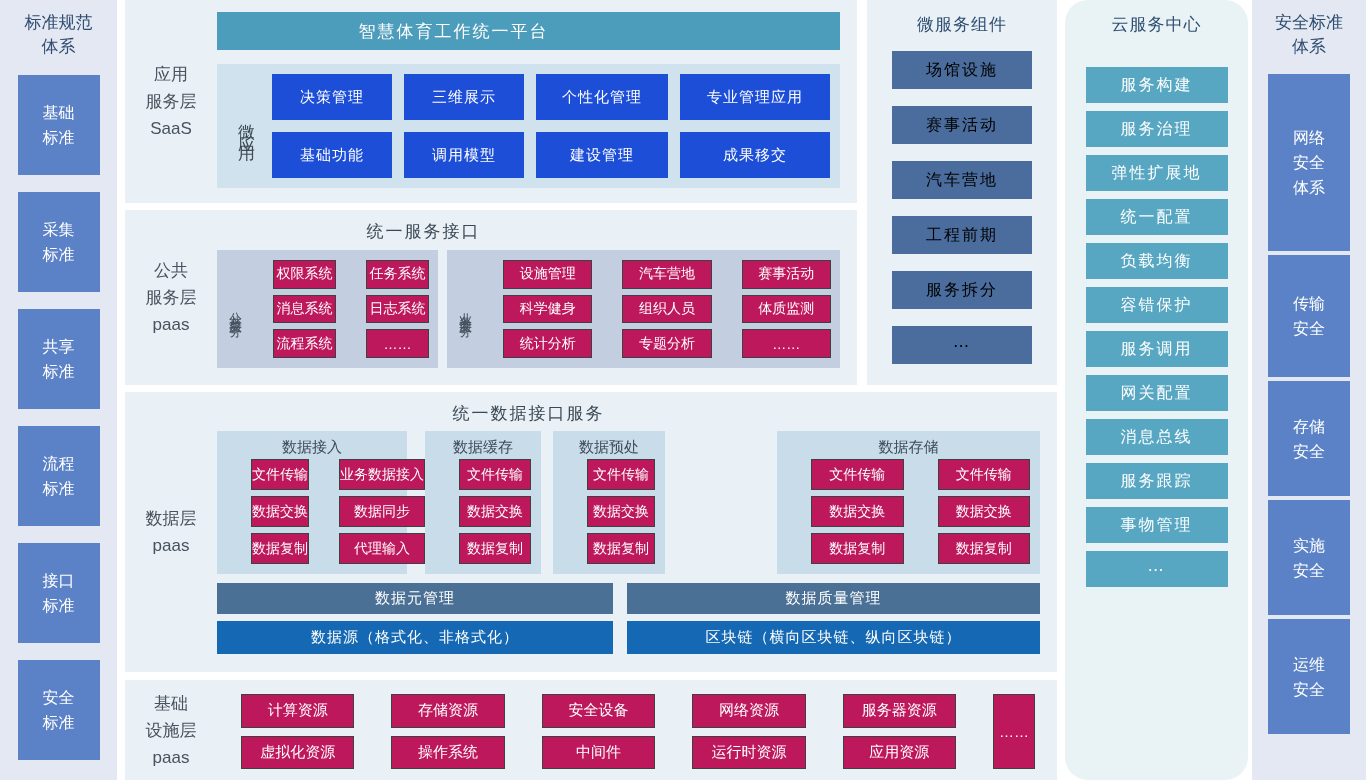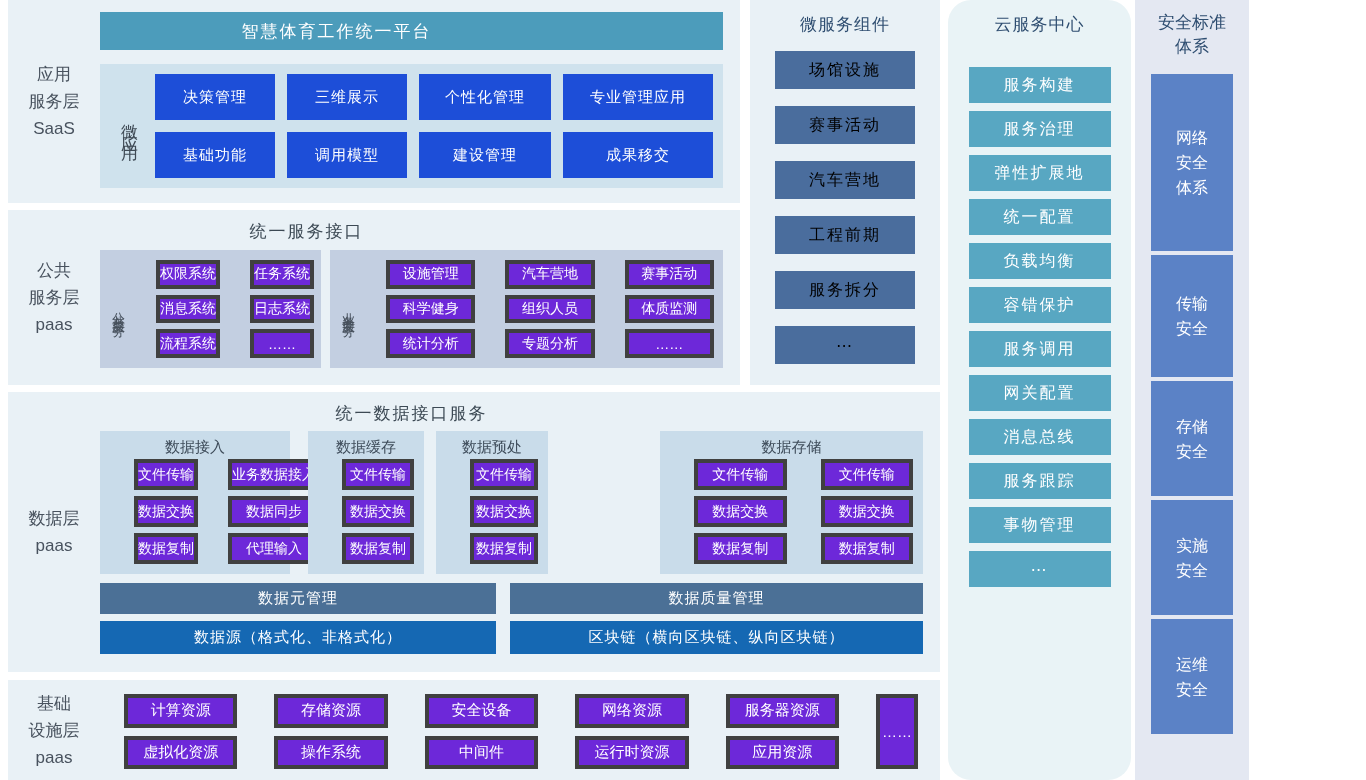--- a/index.html
+++ b/index.html
@@ -44,21 +44,21 @@
   .sec-title { text-align:center; font-size:17px; letter-spacing:2px; color:#3c4954; height:28px; line-height:28px; }
   .public-content .sec-title { padding-right:210px; }
   .svc-row { flex:1; display:flex; margin-top:4px; }
   .svc-group { background:#c3cfe1; display:flex; padding:10px 9px 10px 6px; }
   .svc-group.a { width:221px; }
   .svc-group.b { flex:1; margin-left:9px; }
   .svc-group .v-label { font-size:13px; letter-spacing:3px; color:#46505c; margin:0 5px 0 3px; }
   .svc-grid { flex:1; display:grid; gap:6px; }
   .cols2 { grid-template-columns:1fr 1fr; }
   .cols3 { grid-template-columns:1fr 1fr 1fr; }
-  .blue-btn { background:#6d28d9; border:4px solid #404040; color:#fff; font-size:14px; display:flex; align-items:center; justify-content:center; white-space:nowrap;margin-left:24px; }
+  .blue-btn { background:#be185d; border:1px solid #404040; color:#fff; font-size:14px; display:flex; align-items:center; justify-content:center; white-space:nowrap;margin-left:24px; }
 
   
   .panel.micro-svc { width:190px; margin-left:10px; height:385px; flex-direction:column; align-items:center; }
   .panel-title { font-size:17px; letter-spacing:1px; color:#2e4d70; margin-top:13px; line-height:24px; }
   .ms-item { width:140px; height:38px; margin-top:17px; background:#4a6d9d; color:#000000; font-size:16px; letter-spacing:2px; display:flex; align-items:center; justify-content:center; }
   .ms-item.first { margin-top:14px; }
 
   
   .panel.data { height:280px; margin-top:7px; }
   .data-content { flex:1; padding:8px 17px 14px 0; display:flex; flex-direction:column; }
@@ -89,20 +89,41 @@
   
   .cloud-col { width:183px; margin-left:8px; background:#e9f3f6; display:flex; flex-direction:column; align-items:center; flex:none;border-radius:23px; }
   .cloud-item { width:142px; height:36px; margin-top:8px; background:#58a7c2; color:#fff; font-size:16px; letter-spacing:2px; display:flex; align-items:center; justify-content:center; }
   .cloud-item.first { margin-top:30px; }
 </style>
 </head>
 <body>
 
 <div class="app">
 
+  <aside class="side-col left">
+    <div class="side-title"><span>标准规范体系</span></div>
+    <div class="side-block first">
+        <span>基础标准</span>
+      </div>
+    <div class="side-block">
+        <span>采集标准</span>
+      </div>
+    <div class="side-block">
+        <span>共享标准</span>
+      </div>
+    <div class="side-block">
+        <span>流程标准</span>
+      </div>
+    <div class="side-block">
+        <span>接口标准</span>
+      </div>
+    <div class="side-block">
+        <span>安全标准</span>
+      </div>
+  </aside>
 
   <main class="main">
     <div class="row-top">
       <div class="stack">
 
         <section class="panel saas">
           <div class="layer-label">
             <span>应用</span>
             <span>服务层</span>
             <span>SaaS</span>

